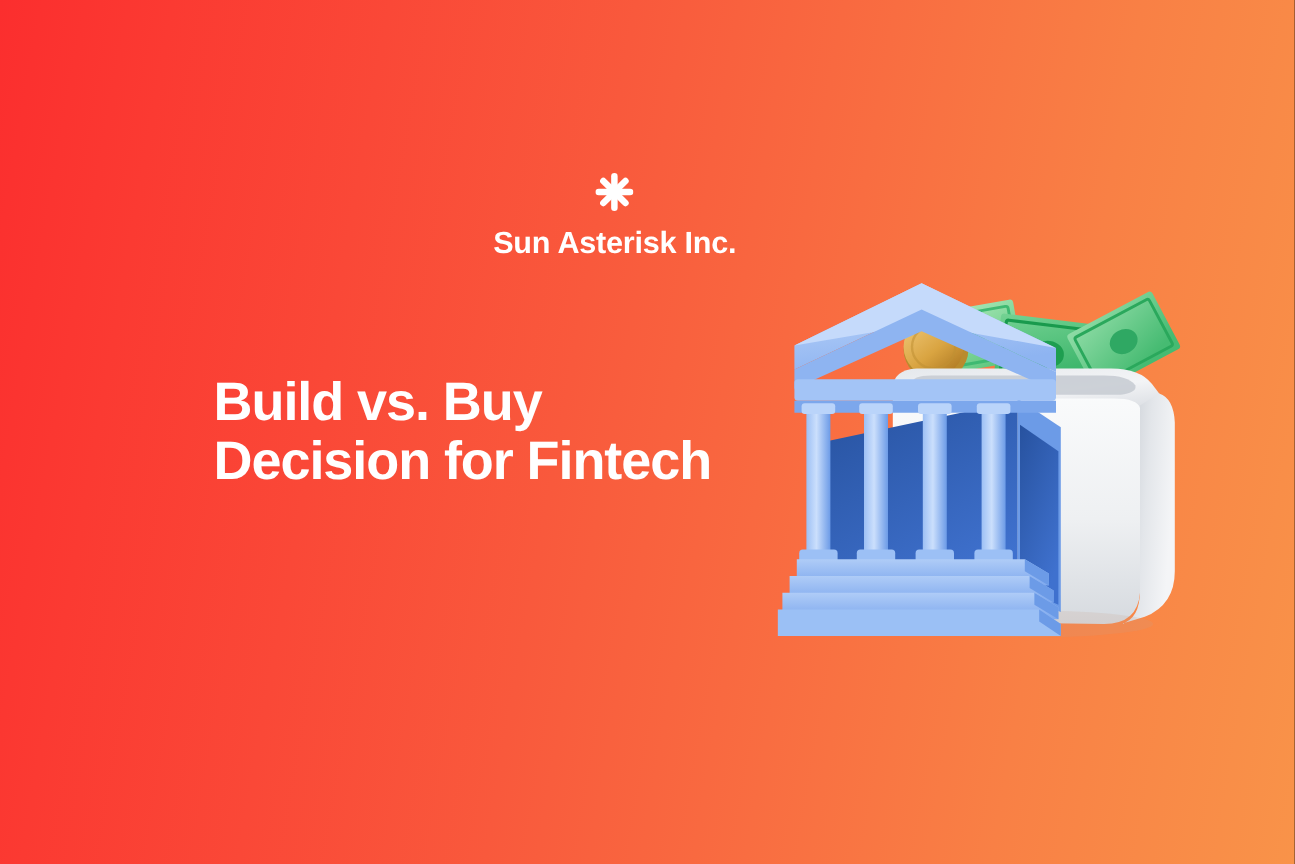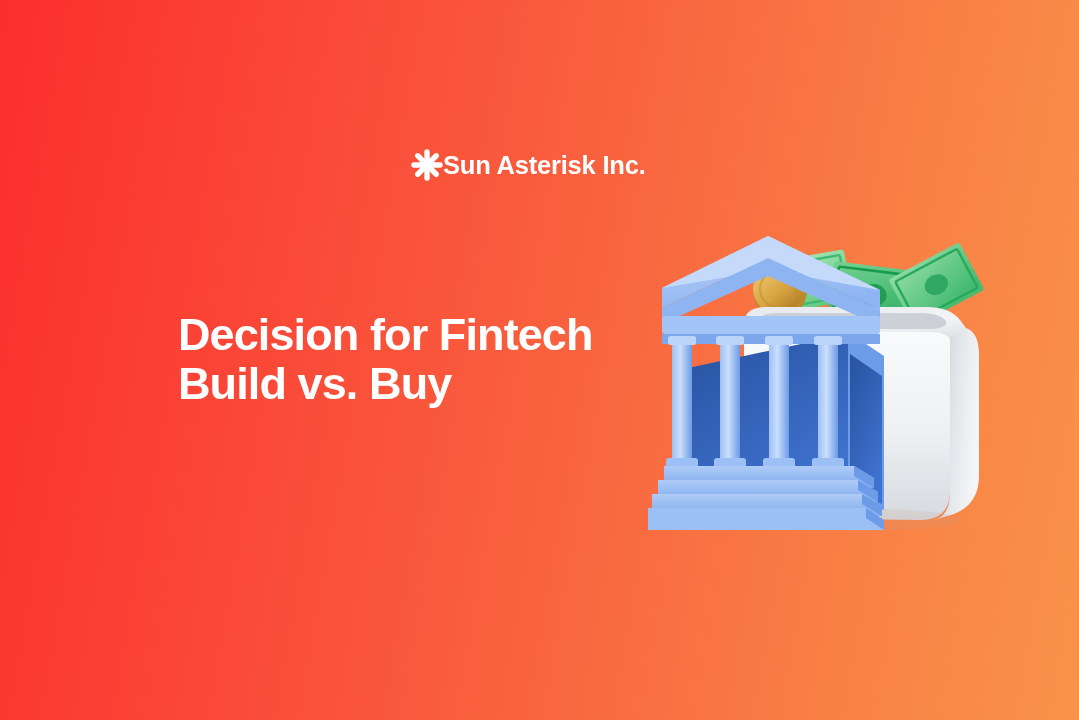--- a/index.html
+++ b/index.html
@@ -23,21 +23,23 @@
         #F99349 100%);
   }
 
   
   .brand {
     position: absolute;
     left: 411px;
     top: 144px;
     display: flex;
     align-items: center;
+    gap: 14px;
     height: 42px;
+    flex-direction: column;
   }
   .brand-mark {
     width: 32px;
     height: 32px;
     display: block;
     flex: 0 0 auto;
   }
   .brand-name {
     color: #FFFFFF;
     font-size: 25.5px;
@@ -93,22 +95,22 @@
           <rect x="26.6" y="33.5" width="10.8" height="30" rx="5.4" transform="rotate(45 32 32)"></rect>
           <rect x="0.5" y="26.6" width="30" height="10.8" rx="5.4" transform="rotate(45 32 32)"></rect>
           <rect x="33.5" y="26.6" width="30" height="10.8" rx="5.4" transform="rotate(45 32 32)"></rect>
         </g>
       </g>
     </svg>
     <span class="brand-name">Sun Asterisk Inc.</span>
   </div>
 
   <div class="headline">
+    <div class="headline-line">Build vs. Buy</div>
     <div class="headline-line">Decision for Fintech</div>
-    <div class="headline-line">Build vs. Buy</div>
   </div>
 
   <div class="illustration">
     <svg viewBox="0 0 360 320">
       <defs>
         <linearGradient id="boxFront" x1="0" y1="0" x2="0" y2="1">
           <stop offset="0%" stop-color="#FAFBFC"></stop>
           <stop offset="55%" stop-color="#EEF0F2"></stop>
           <stop offset="100%" stop-color="#D6DADF"></stop>
         </linearGradient>

